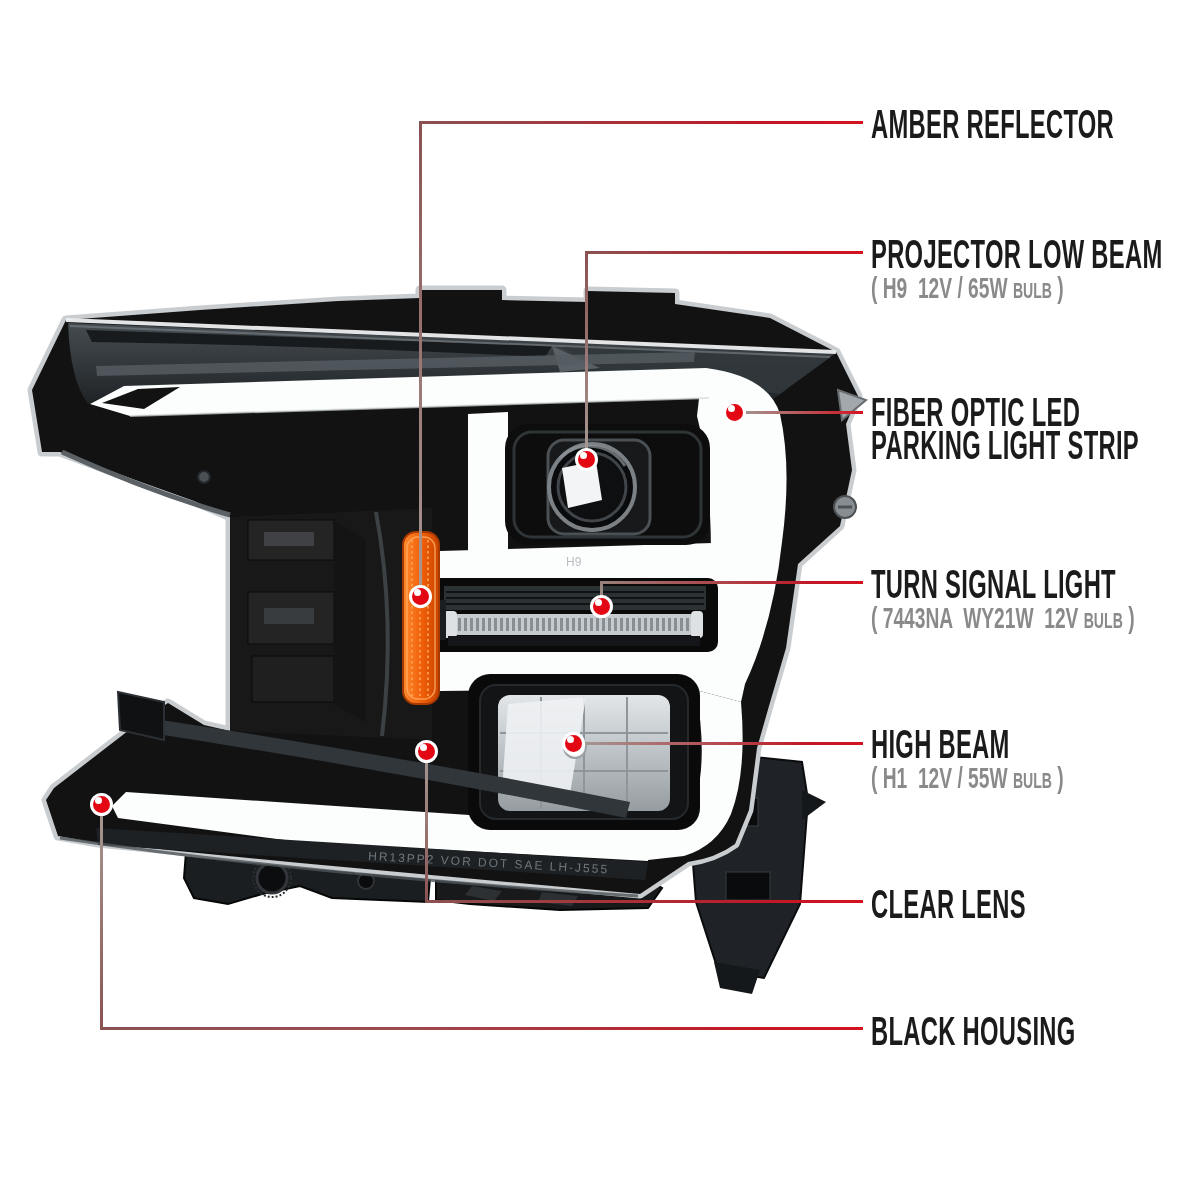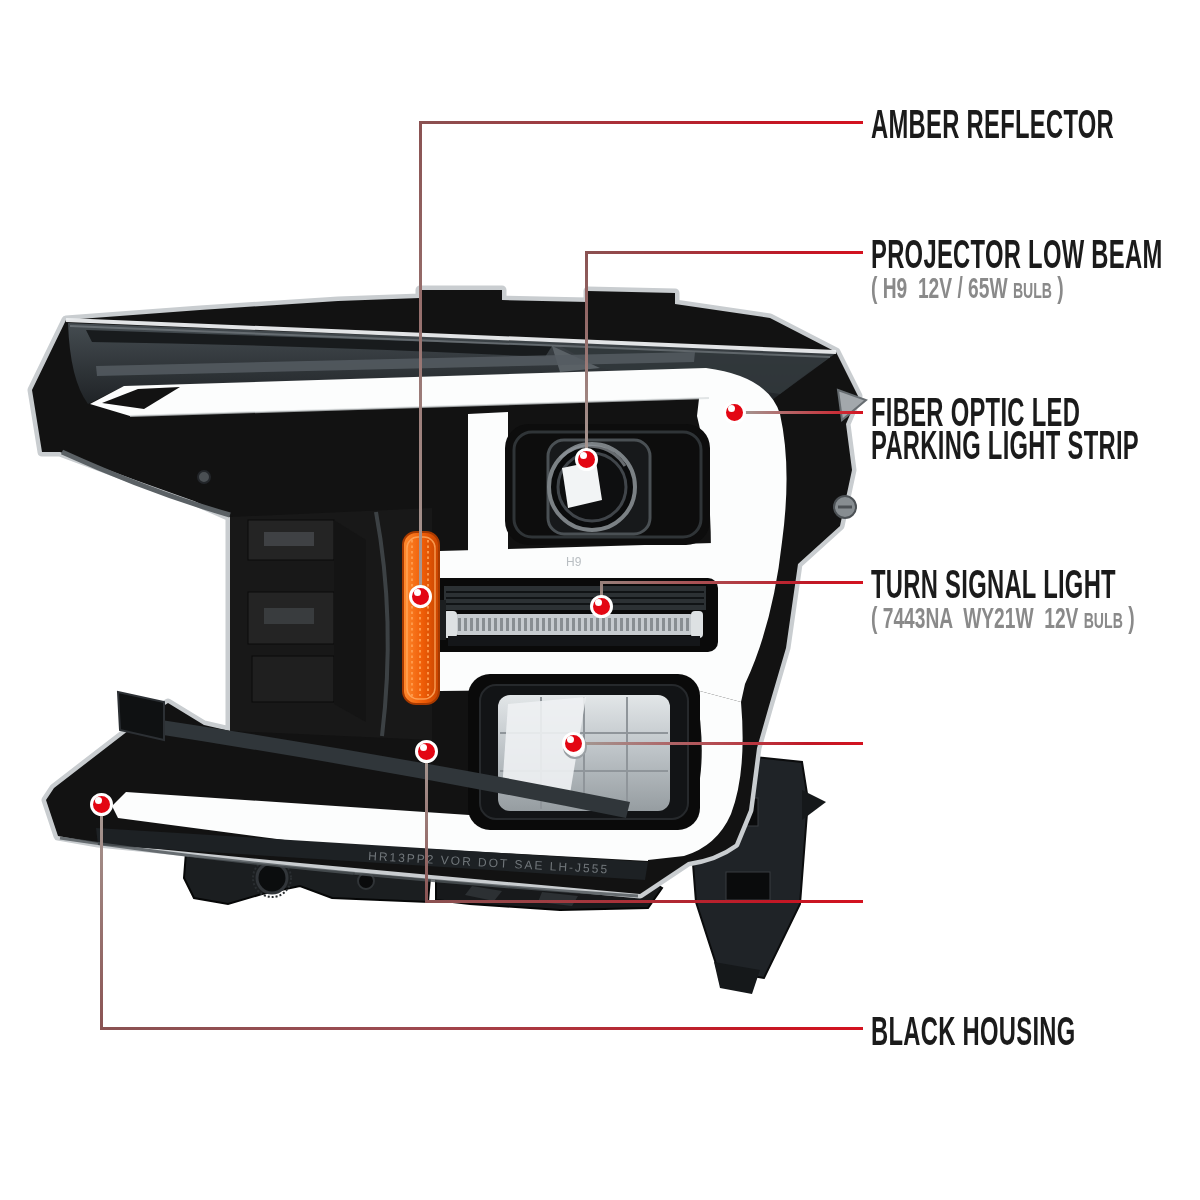--- a/index.html
+++ b/index.html
@@ -217,21 +217,32 @@
     </div>
   </div>
 
   <div class="callout" style="top:568px;">
     <div class="label-wrap">
       <div class="main">TURN SIGNAL LIGHT</div>
     </div>
     <div class="spec"><span>( 7443NA  WY21W  12V </span><span class="small">BULB</span><span> )</span></div>
   </div>
 
-
+  <div class="callout" style="top:728px;">
+    <div class="label-wrap">
+      <div class="main">HIGH BEAM</div>
+    </div>
+    <div class="spec"><span>( H1  12V / 55W </span><span class="small">BULB</span><span> )</span></div>
+  </div>
+
+  <div class="callout" style="top:888px;">
+    <div class="label-wrap">
+      <div class="main">CLEAR LENS</div>
+    </div>
+  </div>
 
   <div class="callout" style="top:1015px;">
     <div class="label-wrap">
       <div class="main">BLACK HOUSING</div>
     </div>
   </div>
 
 </div>
 
 </body></html>

